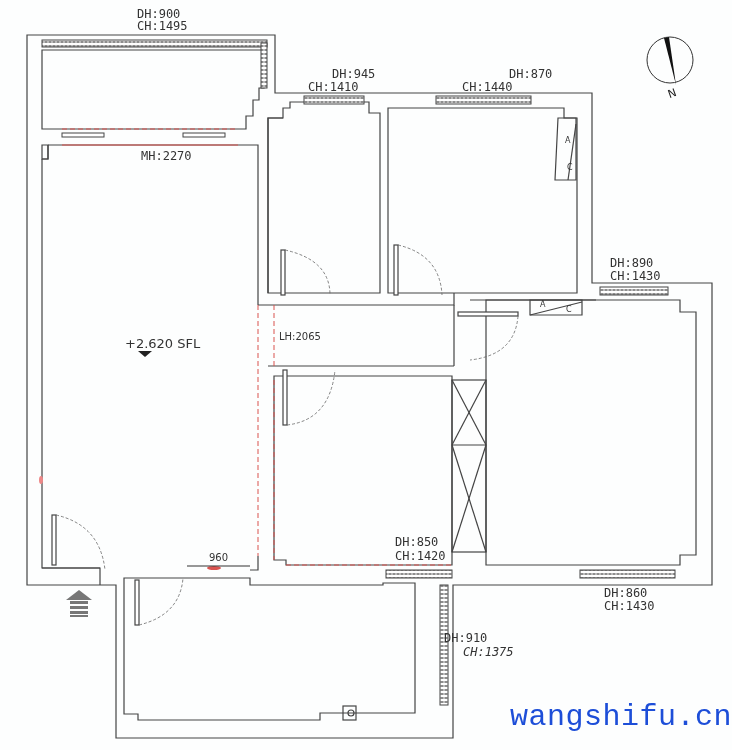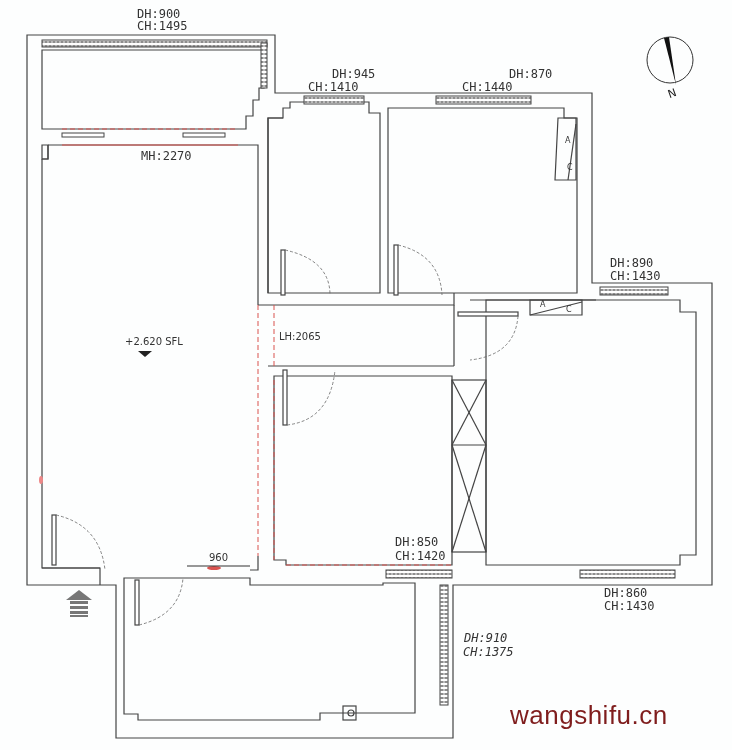--- a/index.html
+++ b/index.html
@@ -1,20 +1,20 @@
 <!DOCTYPE html>
 <html><head>
 <meta charset="utf-8">
 <style>
   html, body { margin:0; padding:0; background:#fdfefe; }
   body { width:732px; height:750px; position:relative; overflow:hidden; font-family:"DejaVu Serif", serif; }
   #plan { position:absolute; left:0; top:0; width:732px; height:750px; }
   .lbl { position:absolute; font-family:"DejaVu Sans Mono", monospace; font-size:12px; color:#333; line-height:13px; white-space:nowrap; }
   .lbl-sans { position:absolute; font-family:"DejaVu Sans", sans-serif; font-size:10px; color:#333; white-space:nowrap; }
-  .watermark { position:absolute; left:510px; top:700px; font-family:Liberation Sans, sans-serif; font-size:26px; color:#7f1d1d; letter-spacing:0.5px; }
+  .watermark { position:absolute; left:510px; top:700px; font-family:Liberation Mono, monospace; font-size:30px; color:#1d4ed8; letter-spacing:0.5px; }
   .compass-n { position:absolute; left:668px; top:87px; font-family:"DejaVu Sans", sans-serif; font-size:11px; color:#222; transform:rotate(-20deg); }
 </style>
 </head>
 <body>
 
 <svg id="plan" viewBox="0 0 732 750" xmlns="http://www.w3.org/2000/svg">
   <defs>
     <pattern id="winpat" width="4" height="4" patternUnits="userSpaceOnUse">
       <rect width="4" height="4" fill="#fff"></rect>
       <path d="M0 2 L4 2" stroke="#777" stroke-width="1"></path>
@@ -130,24 +130,24 @@
 <div class="lbl" style="left:308px;top:68px;margin-left:24px;">DH:945</div>
 <div class="lbl" style="left:308px;top:81px;">CH:1410</div>
 <div class="lbl" style="left:462px;top:68px;padding-left:47px;">DH:870</div>
 <div class="lbl" style="left:462px;top:81px;">CH:1440</div>
 <div class="lbl" style="left:610px;top:257px;">DH:890</div>
 <div class="lbl" style="left:610px;top:270px;">CH:1430</div>
 <div class="lbl" style="left:395px;top:536px;">DH:850</div>
 <div class="lbl" style="left:395px;top:550px;">CH:1420</div>
 <div class="lbl" style="left:604px;top:587px;">DH:860</div>
 <div class="lbl" style="left:604px;top:600px;">CH:1430</div>
-<div class="lbl" style="left:464px;top:632px;font-style:italic;">DH:910</div>
+<div class="lbl" style="left:444px;top:632px;">DH:910</div>
 <div class="lbl" style="left:463px;top:646px;font-style:italic;">CH:1375</div>
 <div class="lbl" style="left:141px;top:150px;">MH:2270</div>
 <div class="lbl-sans" style="left:279px;top:331px;">LH:2065</div>
-<div class="lbl-sans" style="left:125px;top:336px;font-size:10px;">+2.620 SFL</div>
+<div class="lbl-sans" style="left:125px;top:336px;font-size:13px;">+2.620 SFL</div>
 <div class="lbl-sans" style="left:209px;top:552px;">960</div>
 <div class="lbl-sans" style="left:565px;top:136px;font-size:8px;">A</div>
 <div class="lbl-sans" style="left:567px;top:163px;font-size:8px;">C</div>
 <div class="lbl-sans" style="left:540px;top:300px;font-size:8px;">A</div>
 <div class="lbl-sans" style="left:566px;top:305px;font-size:8px;">C</div>
 <div class="compass-n">N</div>
 <div class="watermark">wangshifu.cn</div>
 
 </body></html>

